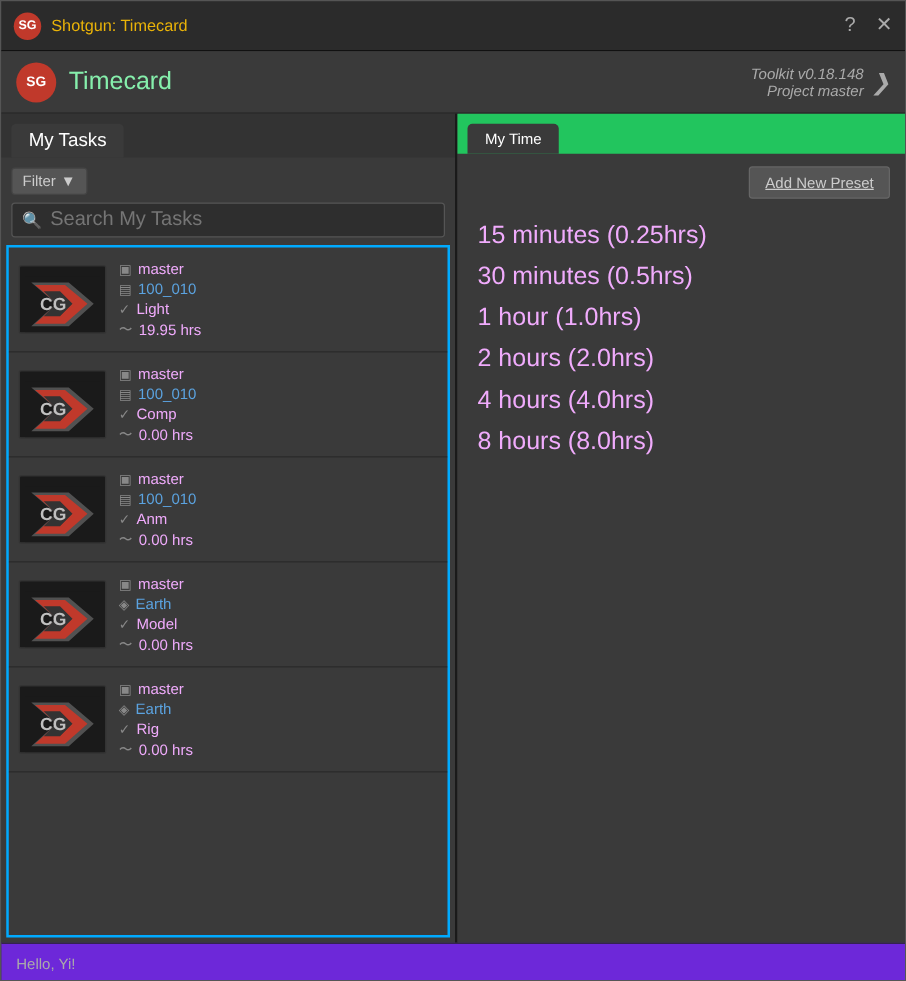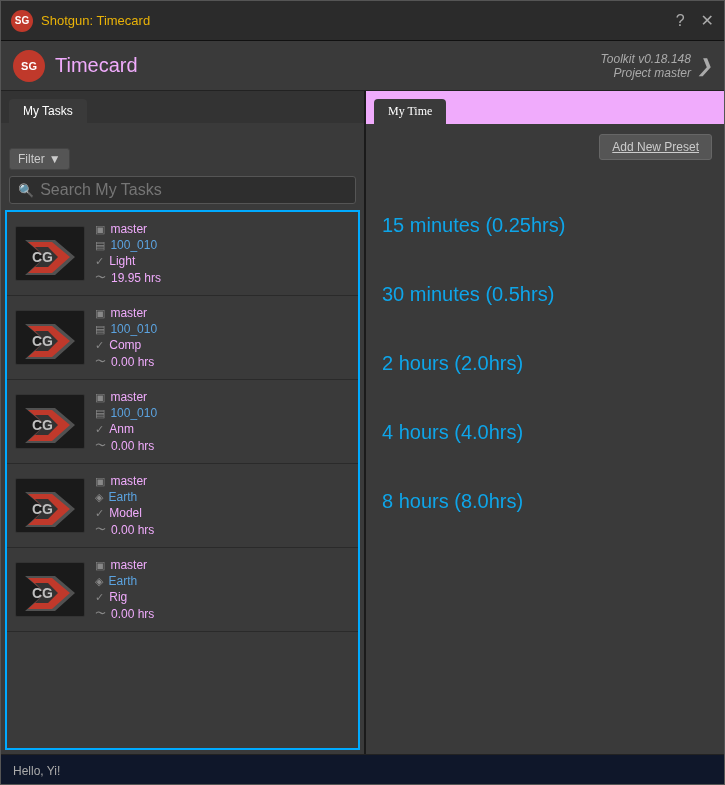--- a/index.html
+++ b/index.html
@@ -81,21 +81,21 @@
       border-radius: 50%;
       display: flex;
       align-items: center;
       justify-content: center;
       font-size: 11px;
       color: #fff;
       font-weight: bold;
     }
     .header-title {
       font-size: 20px;
-      color: #f0abfc;
+      color: #86efac;
       font-weight: normal;
     }
     .header-right {
       display: flex;
       align-items: center;
       gap: 6px;
       color: #aaa;
       font-size: 12px;
       text-align: right;
       font-style: italic;
@@ -120,21 +120,21 @@
       flex-direction: column;
     }
 
     .panel-tabs {
       display: flex;
       padding: 8px 8px 0 8px;
       background: #333;
     }
     .panel-tab {
       padding: 5px 14px;
-      font-size: 12px;
+      font-size: 15px;
       color: #ccc;
       background: #454545;
       border-top-left-radius: 4px;
       border-top-right-radius: 4px;
       cursor: pointer;
     }
     .panel-tab.active {
       background: #3a3a3a;
       color: #fff;
     }
@@ -149,21 +149,20 @@
       background: #555;
       border: 1px solid #444;
       border-radius: 3px;
       color: #ccc;
       padding: 3px 8px;
       font-size: 12px;
       cursor: pointer;
       display: flex;
       align-items: center;
       gap: 4px;
-      margin-top: 17px;
     }
 
     .search-bar {
       margin: 0 8px 6px 8px;
       display: flex;
       align-items: center;
       background: #2e2e2e;
       border-radius: 3px;
       border: 1px solid #555;
       padding: 4px 8px;
@@ -267,22 +266,21 @@
     .right-panel {
       flex: 1;
       background: #3a3a3a;
       display: flex;
       flex-direction: column;
     }
 
     .right-tabs {
       display: flex;
       padding: 8px 8px 0 8px;
-      background: #f0abfc;
-      font-family: Liberation Serif, serif;
+      background: #22c55e;
     }
     .right-tab {
       padding: 5px 14px;
       font-size: 12px;
       color: #ccc;
       background: #454545;
       border-top-left-radius: 4px;
       border-top-right-radius: 4px;
       cursor: pointer;
     }
@@ -309,30 +307,29 @@
     }
 
     .preset-list {
       padding: 8px 16px;
       display: flex;
       flex-direction: column;
       gap: 2px;
     }
     .preset-item {
       font-size: 20px;
-      color: #0ea5e9;
+      color: #f0abfc;
       padding: 4px 0;
       cursor: pointer;
-      margin-top: 36px;
     }
 
     
     .status-bar {
       height: 32px;
-      background: #0f172a;
+      background: #6d28d9;
       border-top: 1px solid #222;
       display: flex;
       align-items: center;
       padding: 0 12px;
       font-size: 12px;
       color: #aaa;
     }
   </style>
 </head>
 <body>
@@ -553,20 +550,21 @@
       <div class="right-tab active">My Time</div>
     </div>
 
     <div class="right-toolbar">
       <button class="add-preset-btn">Add New Preset</button>
     </div>
 
     <div class="preset-list">
       <div class="preset-item">15 minutes (0.25hrs)</div>
       <div class="preset-item">30 minutes (0.5hrs)</div>
+      <div class="preset-item">1 hour (1.0hrs)</div>
       <div class="preset-item">2 hours (2.0hrs)</div>
       <div class="preset-item">4 hours (4.0hrs)</div>
       <div class="preset-item">8 hours (8.0hrs)</div>
     </div>
 
   </div>
 </div>
 
 <div class="status-bar">
   <span>Hello, Yi!</span>

